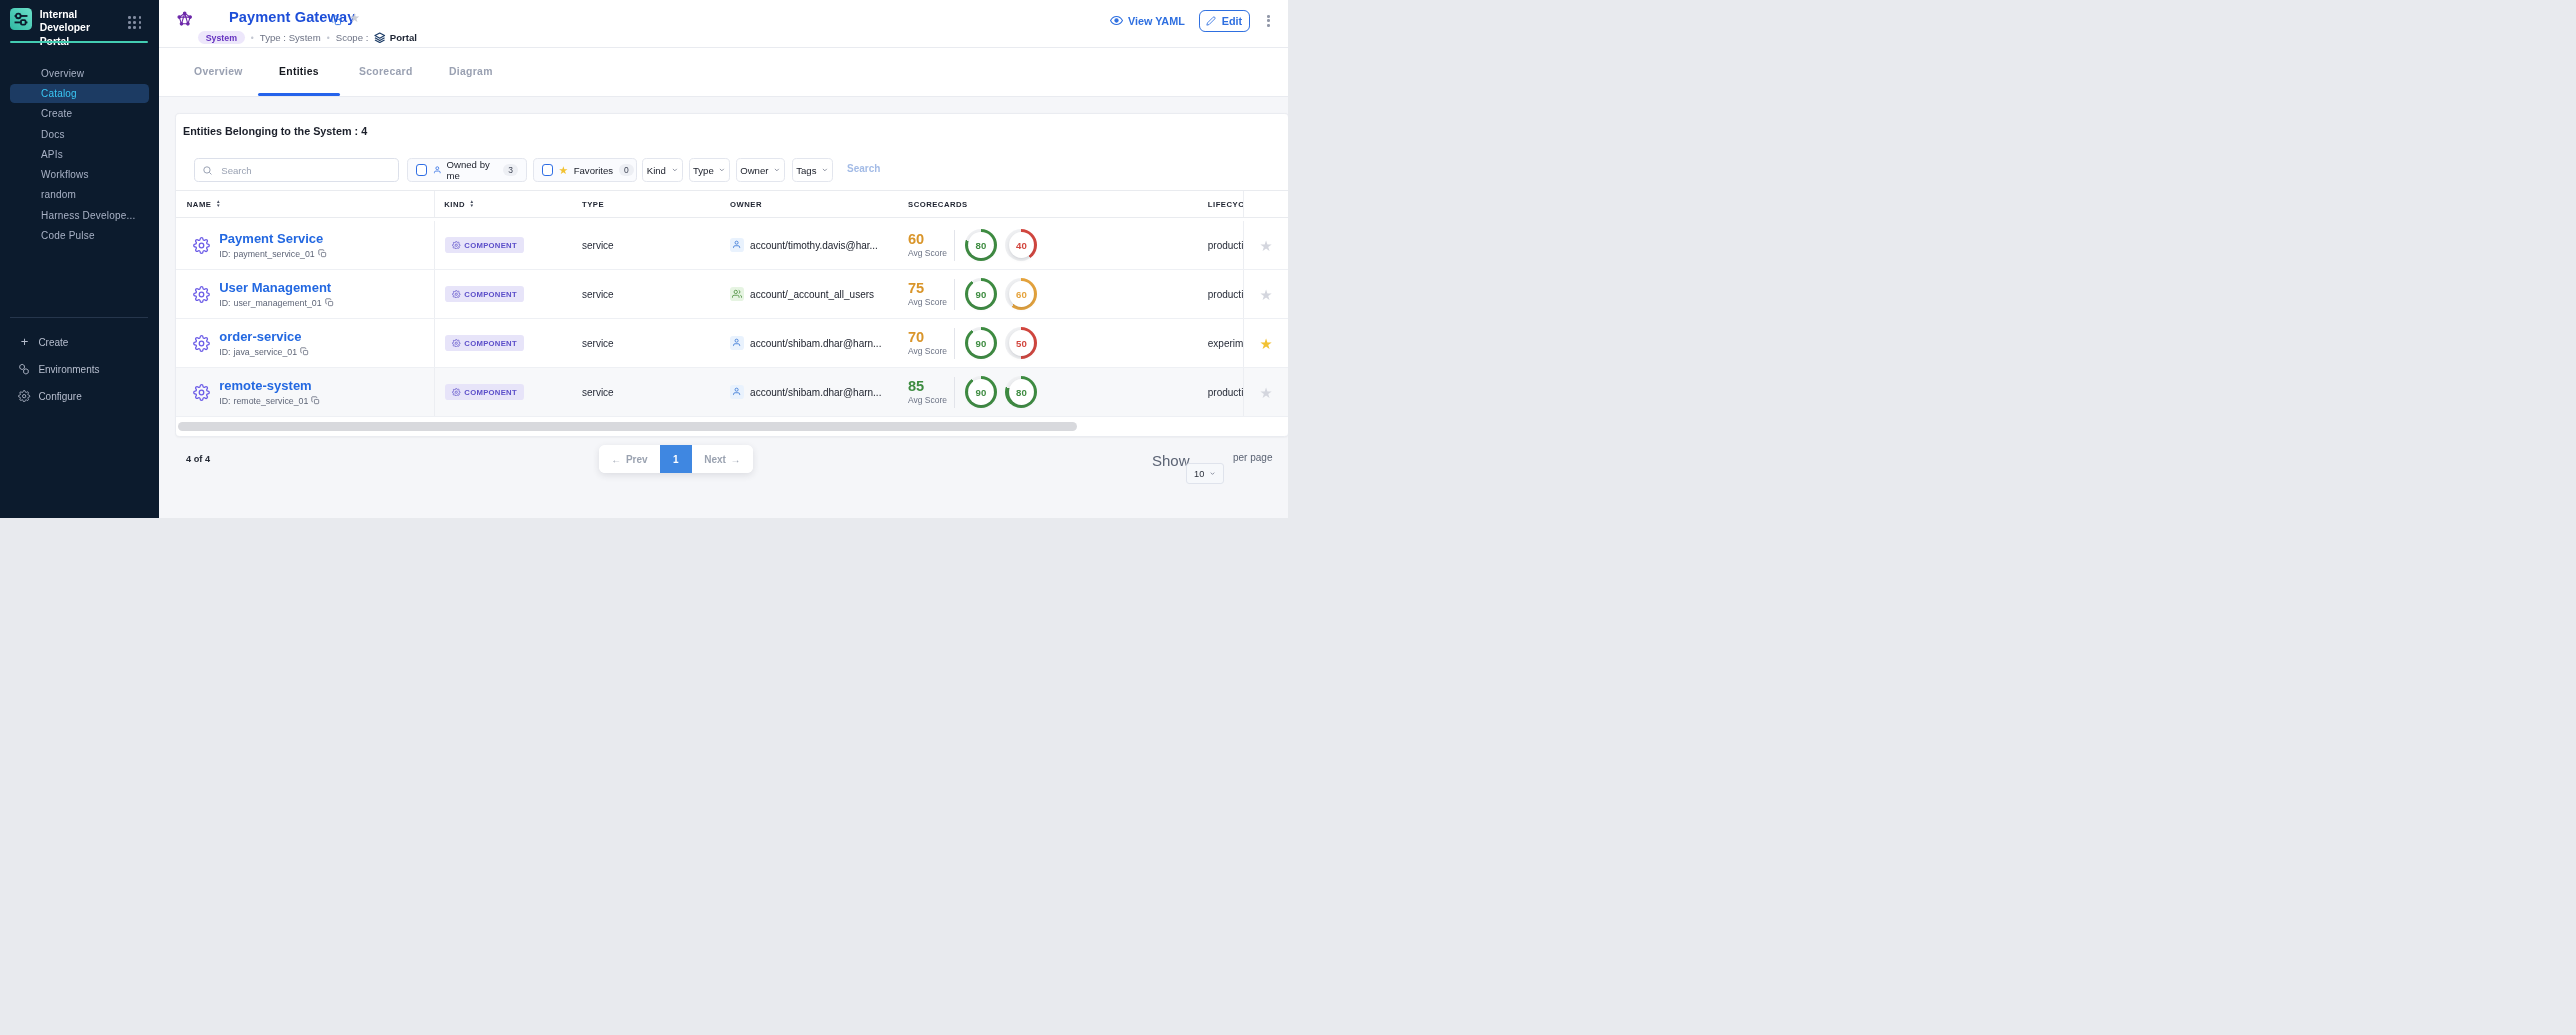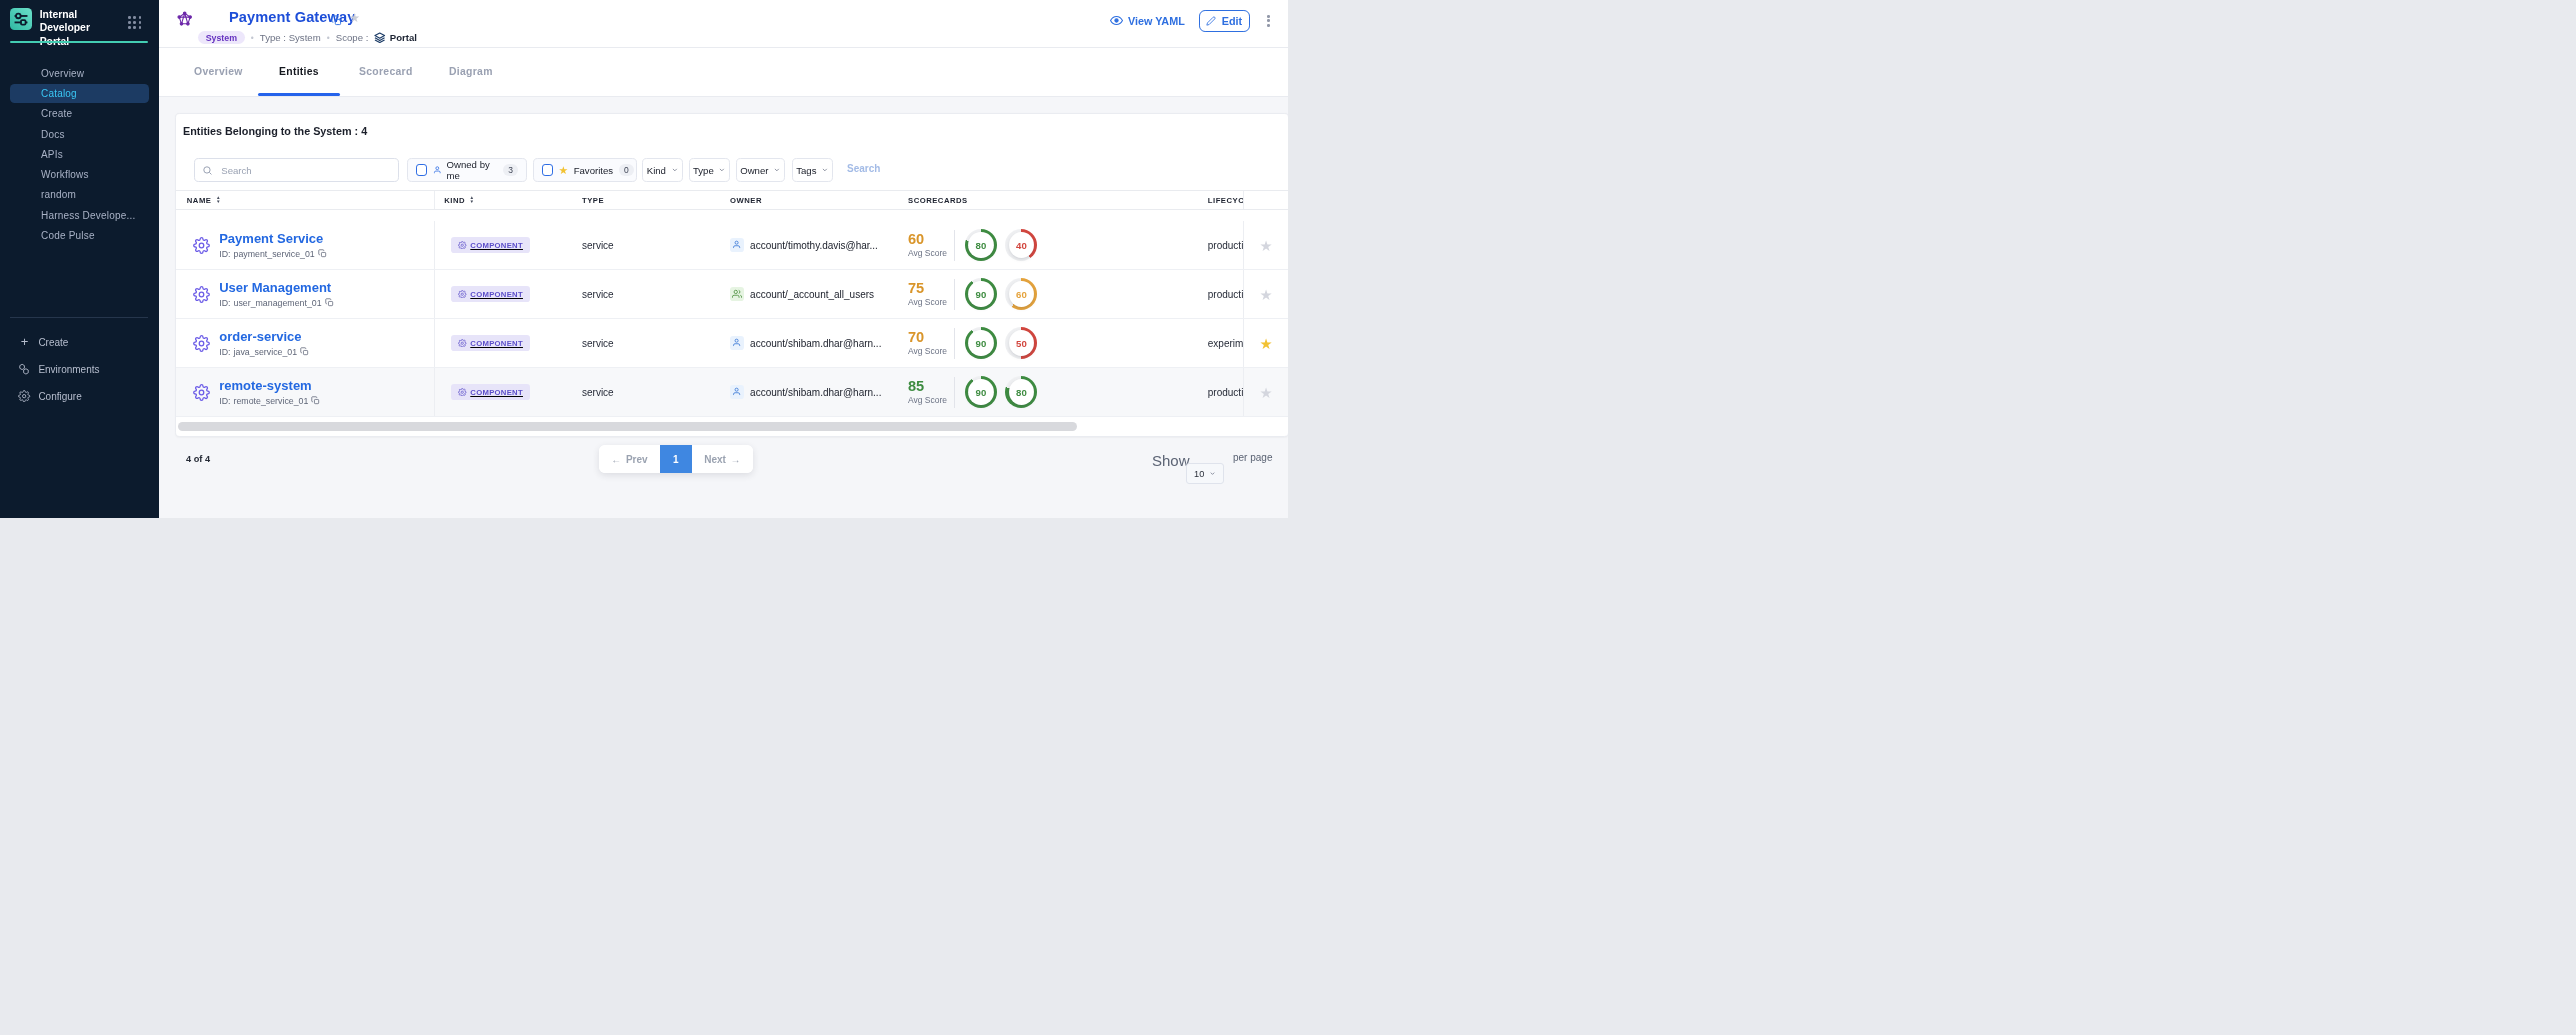--- a/index.html
+++ b/index.html
@@ -60,34 +60,34 @@
   .fbox-owned{left:231px;width:120px;}
   .fbox-fav{left:357px;width:104px;}
   .checkbox{width:11.5px;height:11.5px;border:1.2px solid #2B6BE4;border-radius:3.1px;background:#fff;flex:none;}
   .count-badge{background:#EDEFF4;border-radius:7px;padding:1.2px 5.4px;font-size:8.5px;color:#3E4455;}
   .dropchip{position:absolute;height:24px;border:0.8px solid #E3E6EE;border-radius:4.6px;background:#fff;display:flex;align-items:center;justify-content:center;gap:4.6px;font-size:9.6px;color:#20242F;cursor:pointer;}
   .dc-kind{left:466px;width:41px;}.dc-type{left:513px;width:41px;}.dc-owner{left:560px;width:49px;}.dc-tags{left:616px;width:41px;}
   .reset-link{position:absolute;left:671px;top:5.4px;font-size:10px;font-weight:600;color:#A3BBE6;cursor:pointer;}
 
   
   .tgrid{display:grid;grid-template-columns:258px 148px 148px 178px 289px 46px 45px;}
-  .thead{position:absolute;left:0;top:76px;width:1113px;height:20px;border-top:0.8px solid #E9EBEF;border-bottom:0.8px solid #E9EBEF;}
+  .thead{position:absolute;left:0;top:76px;width:1113px;height:28px;border-top:0.8px solid #E9EBEF;border-bottom:0.8px solid #E9EBEF;}
   .th{display:flex;align-items:center;font-size:7.7px;font-weight:700;letter-spacing:0.5px;color:#1E2330;overflow:hidden;white-space:nowrap;}
   .th-name{padding-left:10.8px;}.th-kind{padding-left:9.2px;border-left:0.8px solid #ECEEF2;}.th-life{padding-left:10.8px;}
   .th-star{border-left:0.8px solid #ECEEF2;}
   .sort{display:flex;flex-direction:column;font-size:4.6px;line-height:3.8px;color:#454C5C;margin-left:4.6px;cursor:pointer;}
   .tbody{position:absolute;left:0;top:107px;width:1113px;}
   .trow{height:49px;border-bottom:0.8px solid #EEF0F4;background:#fff;}
   .trow.shaded{background:#F7F8FA;}
   .trow>div{display:flex;align-items:center;overflow:hidden;}
   .cell-name{padding-left:17px;gap:9.2px;}
   .entity-gear{color:#6C5CE7;flex:none;}
   .entity-link{font-size:13px;font-weight:600;color:#2368E1;text-decoration:none;cursor:pointer;}
   .entity-id{display:flex;align-items:center;gap:3.1px;margin-top:2.3px;font-size:8.8px;color:#5E6577;}
-  .cell-kind{padding-left:16px;border-left:0.8px solid #ECEEF2;text-decoration:underline;}
+  .cell-kind{padding-left:10px;border-left:0.8px solid #ECEEF2;}
   .chip{display:inline-flex;align-items:center;gap:3.8px;background:#E7E4F9;color:#5B4EC9;font-size:7.7px;font-weight:700;letter-spacing:0.3px;padding:3.5px 7px;border-radius:3.1px;}
   .cell-type{font-size:10px;color:#262B38;}
   .cell-owner{gap:6.1px;font-size:10px;color:#20242F;white-space:nowrap;}
   .owner-ic{width:14px;height:14px;border-radius:3.1px;display:flex;align-items:center;justify-content:center;flex:none;}
   .owner-ic.user{background:#E9F2FD;color:#3C79D6;}
   .owner-ic.group{background:#E6F4E2;color:#4C8F3F;}
   .avg{width:43px;flex:none;}
   .avg-num{font-size:14.6px;font-weight:800;line-height:15.4px;}
   .avg-cap{font-size:8.5px;color:#6B7284;margin-top:1.5px;}
   .score-vdiv{width:0.8px;height:31px;background:#E2E4EA;margin:0 10px 0 3.1px;flex:none;}

